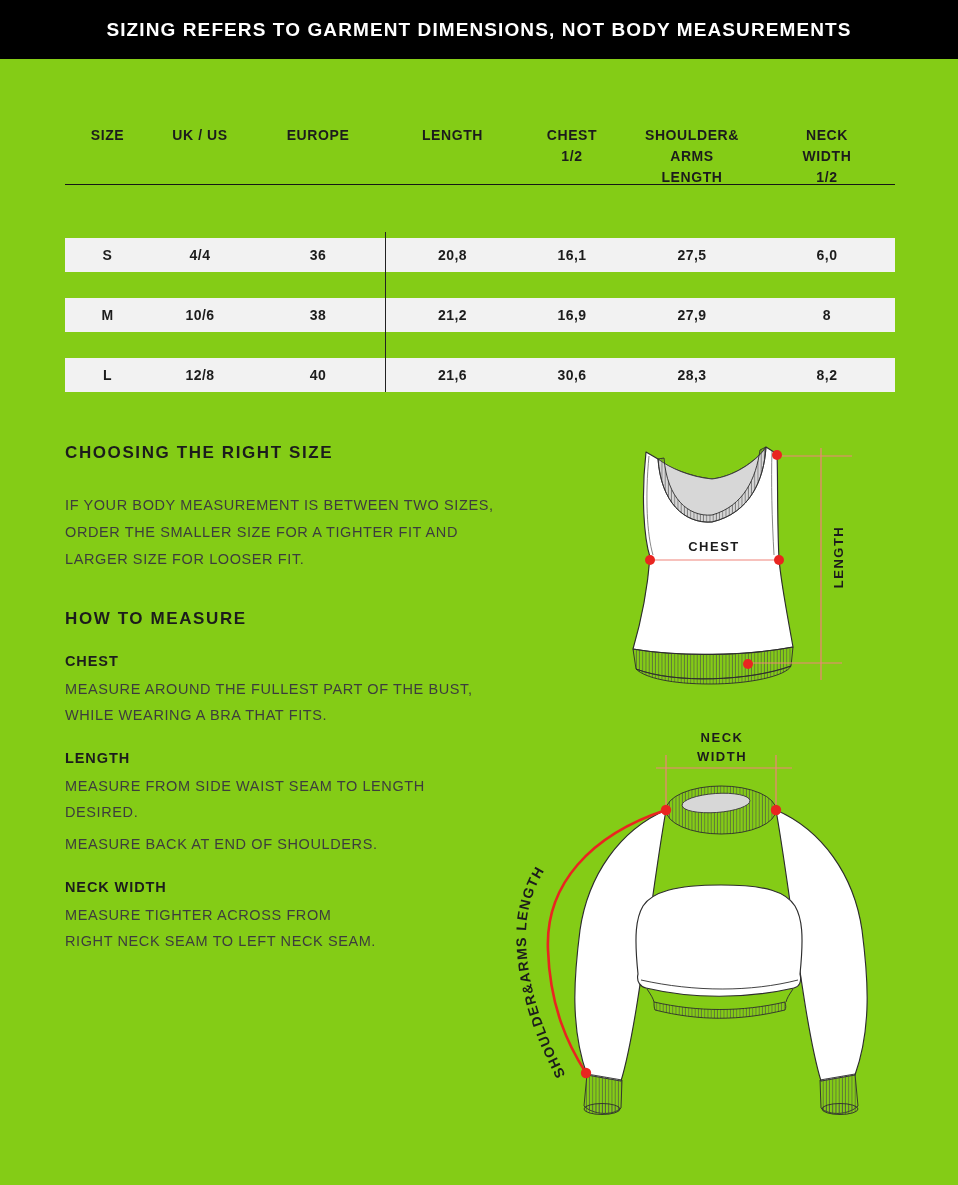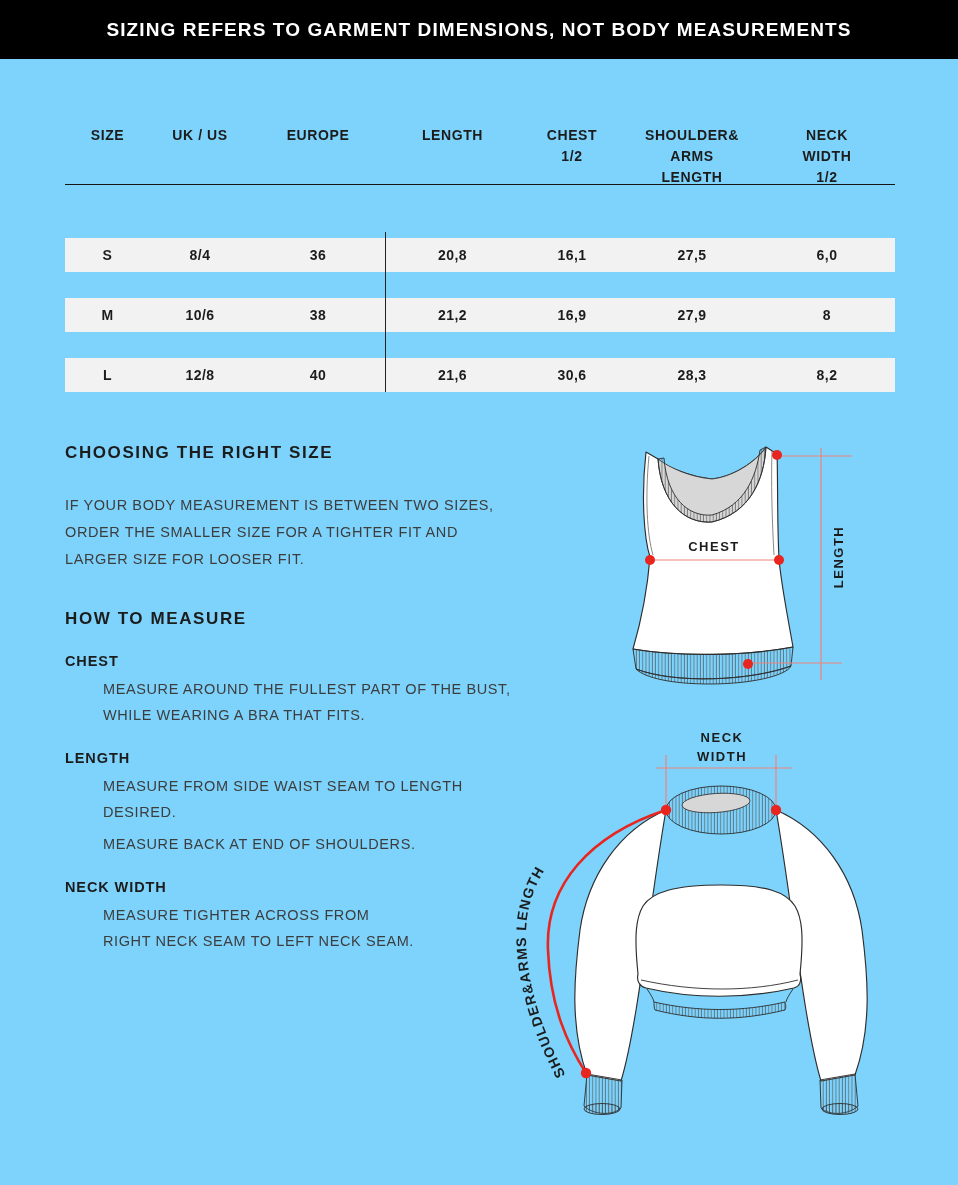--- a/index.html
+++ b/index.html
@@ -1,16 +1,16 @@
 <!DOCTYPE html>
 <html style="--banner-bg: #000000; --banner-fg: #ffffff; --row-bg: #f2f2f2; --ink: #1c1c1c; --body-text: #3d3d3d; --outline: #2d2d2d; --fabric-gray: #d7d7d7; --accent-red: #e92520; --line-red: #f0837b;"><head>
 <meta charset="utf-8">
 <style>
   html,body{margin:0;padding:0;background:#fff;}
-  .page{position:relative;width:958px;height:1185px;background:#7dd3fc;overflow:hidden;
+  .page{position:relative;width:958px;height:1185px;background:#84cc16;overflow:hidden;
         font-family:"Liberation Sans",sans-serif;color:var(--ink,#1c1c1c);}
 
   
   .banner{position:absolute;left:0;top:0;width:958px;height:59px;background:var(--banner-bg,#000);
           display:flex;align-items:center;justify-content:center;}
   .banner span{color:var(--banner-fg,#fff);font-size:19px;font-weight:700;letter-spacing:1.1px;}
 
   
   .tgrid{display:grid;grid-template-columns:85px 100px 136px 133px 106px 134px 136px;}
   .table-head{position:absolute;left:65px;top:125px;width:830px;}
@@ -24,21 +24,21 @@
 
   
   .copy{position:absolute;left:65px;top:443px;width:520px;}
   .copy h2{margin:0;font-size:17px;font-weight:700;letter-spacing:1.6px;line-height:20px;color:var(--ink);}
   .copy h2.h2b{margin-top:36px;}
   .para{margin:29px 0 0;}
   .para span{display:block;font-size:14.5px;letter-spacing:.6px;line-height:27px;color:var(--body-text,#3d3d3d);}
   .copy h3{margin:21px 0 0;font-size:14.5px;font-weight:700;letter-spacing:.9px;line-height:18px;color:var(--ink);}
   .copy h3.first{margin-top:23px;}
   .sub{margin:6px 0 0;}
-  .sub span{display:block;font-size:14.5px;letter-spacing:.6px;line-height:26px;color:var(--body-text,#3d3d3d);margin-left:38px;}
+  .sub span{display:block;font-size:14.5px;letter-spacing:.6px;line-height:26px;color:var(--body-text,#3d3d3d);}
 
   
   .tank{position:absolute;left:600px;top:435px;width:290px;height:300px;}
   .sweater{position:absolute;left:470px;top:725px;width:470px;height:460px;}
   .garment{fill:#fff;stroke:var(--outline,#2d2d2d);stroke-width:1.15;stroke-linejoin:round;}
   .trimline{fill:none;stroke:#555;stroke-width:.7;}
   .seam{fill:none;stroke:var(--outline,#2d2d2d);stroke-width:.9;}
   .inset{fill:var(--fabric-gray,#d7d7d7);stroke:#3a3a3a;stroke-width:.9;}
   .ribfill{stroke:var(--outline,#2d2d2d);stroke-width:.9;}
   .ribline{stroke:#4a4a4a;stroke-width:.7;}
@@ -85,21 +85,21 @@
       <span>1/2</span>
     </div>
   </div>
   <div class="head-rule"></div>
 
   <div class="table-body">
     <div class="vline"></div>
 
     <div class="tr tgrid">
       <div class="td">S</div>
-      <div class="td">8/4</div>
+      <div class="td">4/4</div>
       <div class="td">36</div>
       <div class="td">20,8</div>
       <div class="td">16,1</div>
       <div class="td">27,5</div>
       <div class="td">6,0</div>
     </div>
 
     <div class="tr tgrid">
       <div class="td">M</div>
       <div class="td">10/6</div>

